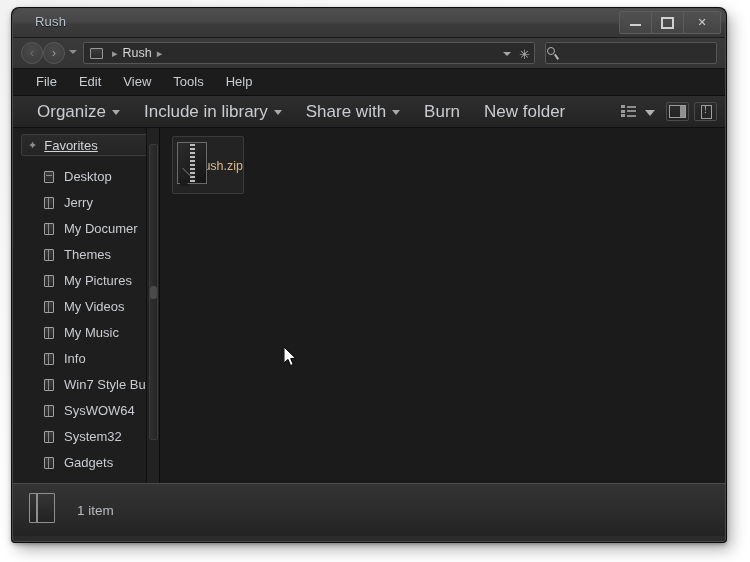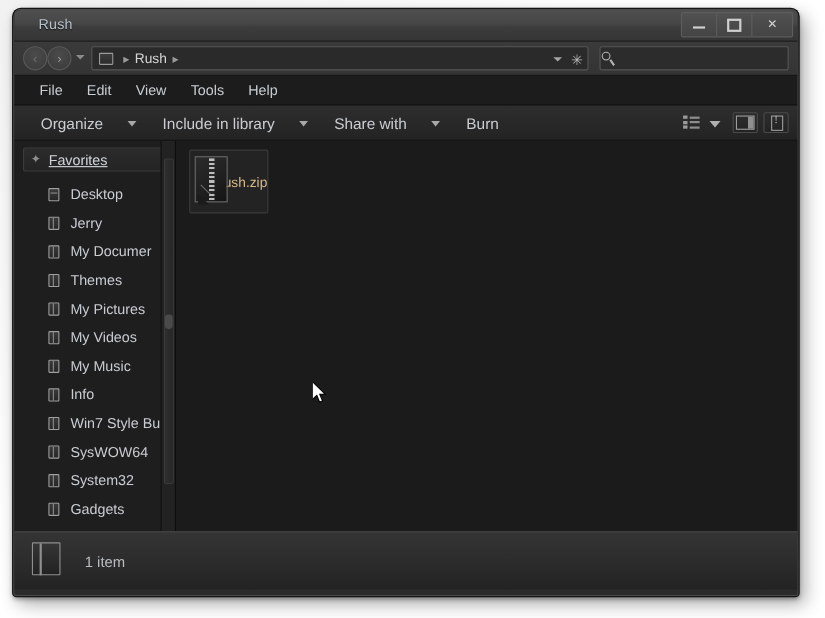--- a/index.html
+++ b/index.html
@@ -223,25 +223,25 @@
     height: 31px;
     background: linear-gradient(180deg,#2e2e2e 0%,#232323 100%);
     border-bottom: 1px solid #0e0e0e;
     display: flex;
     align-items: center;
     padding-left: 12px;
   }
   .cmdbtn {
     display: flex;
     align-items: center;
-    gap: 22px;
+    gap: 6px;
     padding: 0 12px;
     height: 23px;
     color: #c9ccd0;
-    font-size: 14px;
+    font-size: 17px;
     border-radius: 2px;
   }
   .cmdcaret {
     width: 0; height: 0;
     border-left: 4px solid transparent;
     border-right: 4px solid transparent;
     border-top: 5px solid #a9a9a9;
     margin-top: 2px;
   }
   .cmdright {
@@ -588,20 +588,23 @@
         <span>Include in library</span>
         <span class="cmdcaret"></span>
       </div>
       <div class="cmdbtn">
         <span>Share with</span>
         <span class="cmdcaret"></span>
       </div>
       <div class="cmdbtn">
         <span>Burn</span>
       </div>
+      <div class="cmdbtn">
+        <span>New folder</span>
+      </div>
 
       <div class="cmdright">
         <span class="viewicon">
           <span class="r">
                 <span class="sq"></span>
                 <span class="ln"></span>
               </span>
           <span class="r">
                 <span class="sq"></span>
                 <span class="ln"></span>

